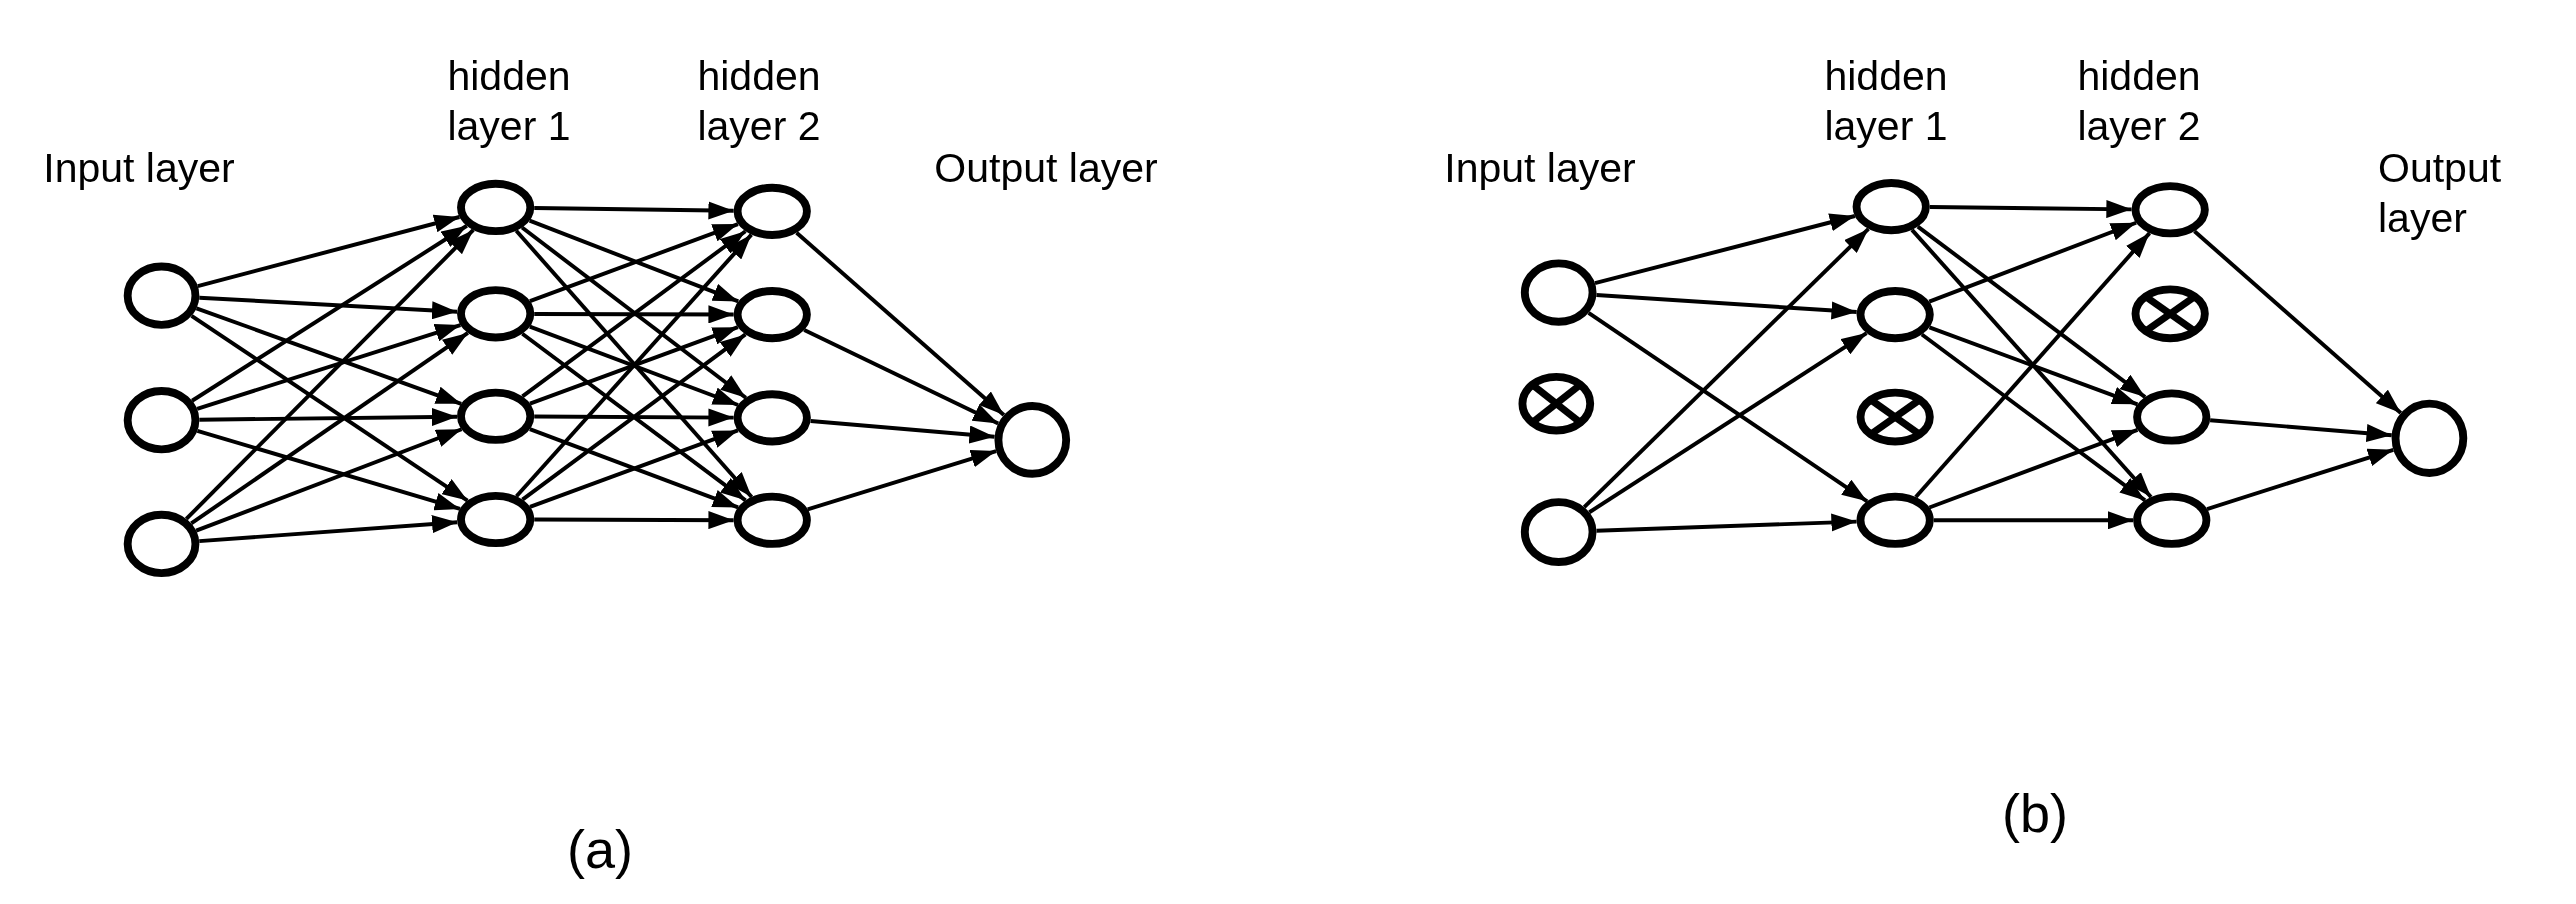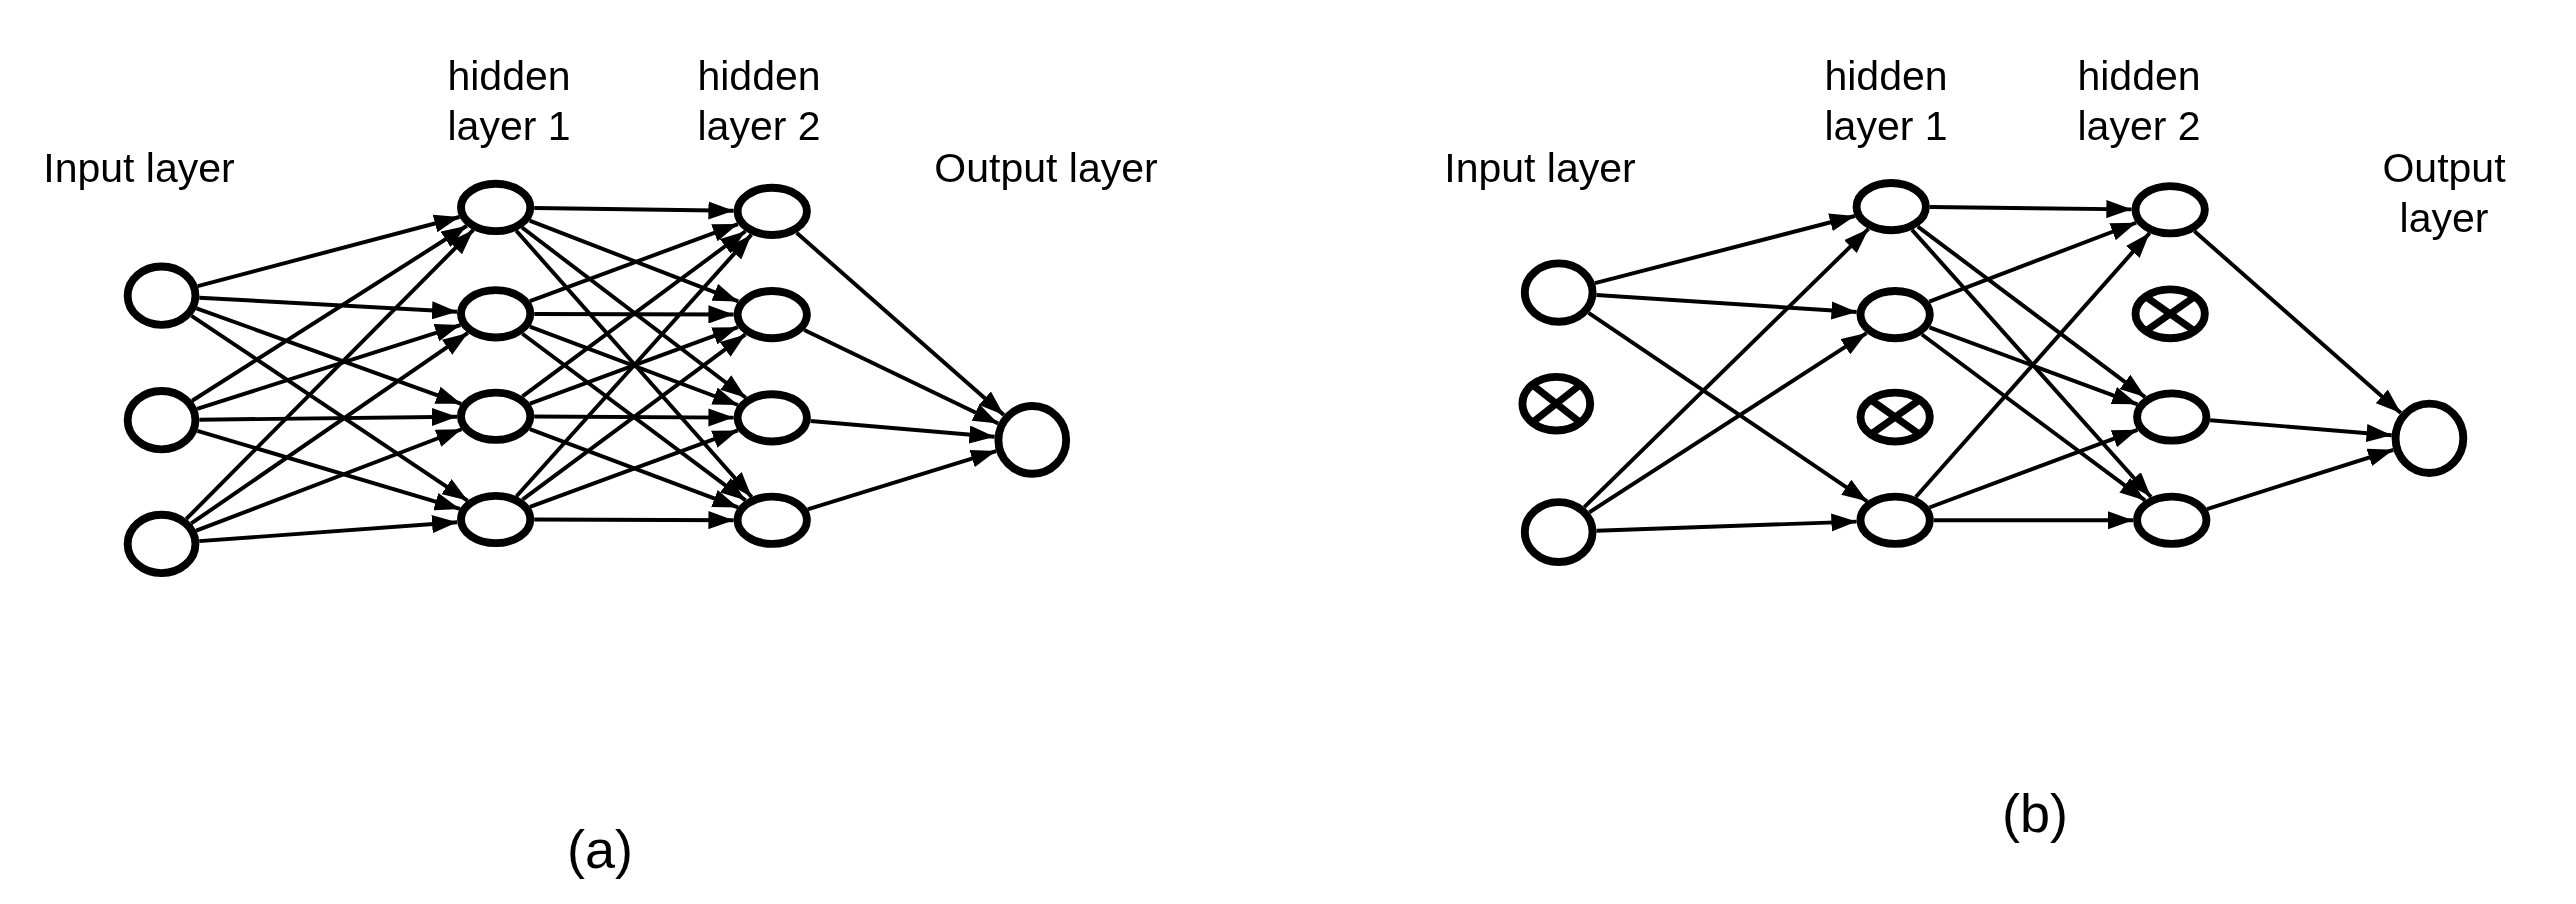--- a/index.html
+++ b/index.html
@@ -9,21 +9,21 @@
     height: 905px;
     background: #ffffff;
     font-family: "Liberation Sans", sans-serif;
     color: #000000;
     overflow: hidden;
   }
   .stage svg { position: absolute; left: 0; top: 0; }
   .net-label {
     position: absolute;
     transform: translateX(-50%);
-    text-align: center;
+    text-align: left;
     font-size: 41px;
     line-height: 50px;
     white-space: pre-line;
     color: #000000;
   }
   .net-caption {
     position: absolute;
     transform: translateX(-50%);
     text-align: center;
     font-size: 54px;

